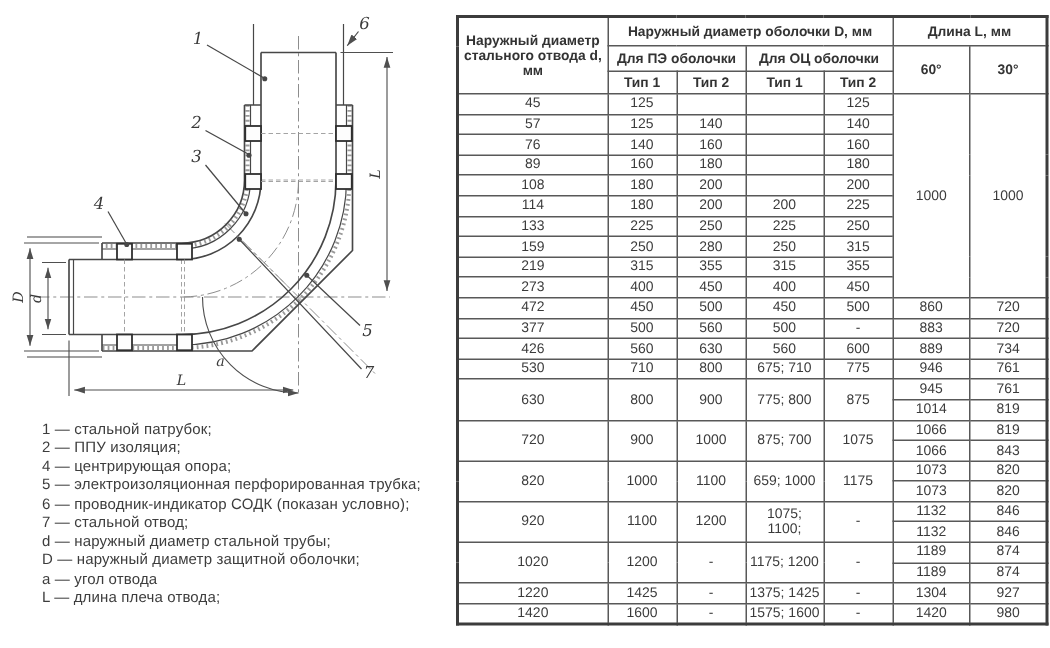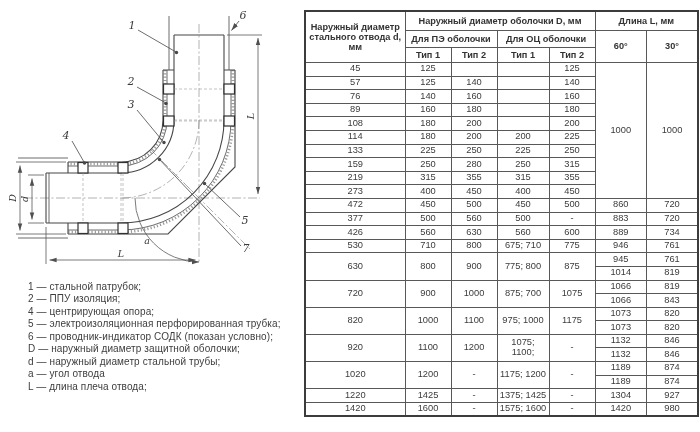--- a/index.html
+++ b/index.html
@@ -166,22 +166,23 @@
   </g>
 </svg>
 </div>
 
 <div id="legend">
     <div class="legend-line">1 — стальной патрубок;</div>
     <div class="legend-line">2 — ППУ изоляция;</div>
     <div class="legend-line">4 — центрирующая опора;</div>
     <div class="legend-line">5 — электроизоляционная перфорированная трубка;</div>
     <div class="legend-line">6 — проводник-индикатор СОДК (показан условно);</div>
+    <div class="legend-line">7 — стальной отвод;</div>
+    <div class="legend-line">d — наружный диаметр стальной трубы;</div>
     <div class="legend-line">D — наружный диаметр защитной оболочки;</div>
-    <div class="legend-line">d — наружный диаметр стальной трубы;</div>
     <div class="legend-line">a — угол отвода</div>
     <div class="legend-line">L — длина плеча отвода;</div>
   </div>
 
 <div id="table-wrap">
   <table id="tab">
     <colgroup>
       <col class="c-d">
         <col class="c-n">
         <col class="c-n">
@@ -341,21 +342,21 @@
           <td>819</td>
         </tr>
         <tr>
           <td>1066</td>
           <td>843</td>
         </tr>
         <tr>
           <td rowspan="2">820</td>
           <td rowspan="2">1000</td>
           <td rowspan="2">1100</td>
-          <td rowspan="2">975; 1000</td>
+          <td rowspan="2">659; 1000</td>
           <td rowspan="2">1175</td>
           <td>1073</td>
           <td>820</td>
         </tr>
         <tr>
           <td>1073</td>
           <td>820</td>
         </tr>
         <tr>
           <td rowspan="2">920</td>

